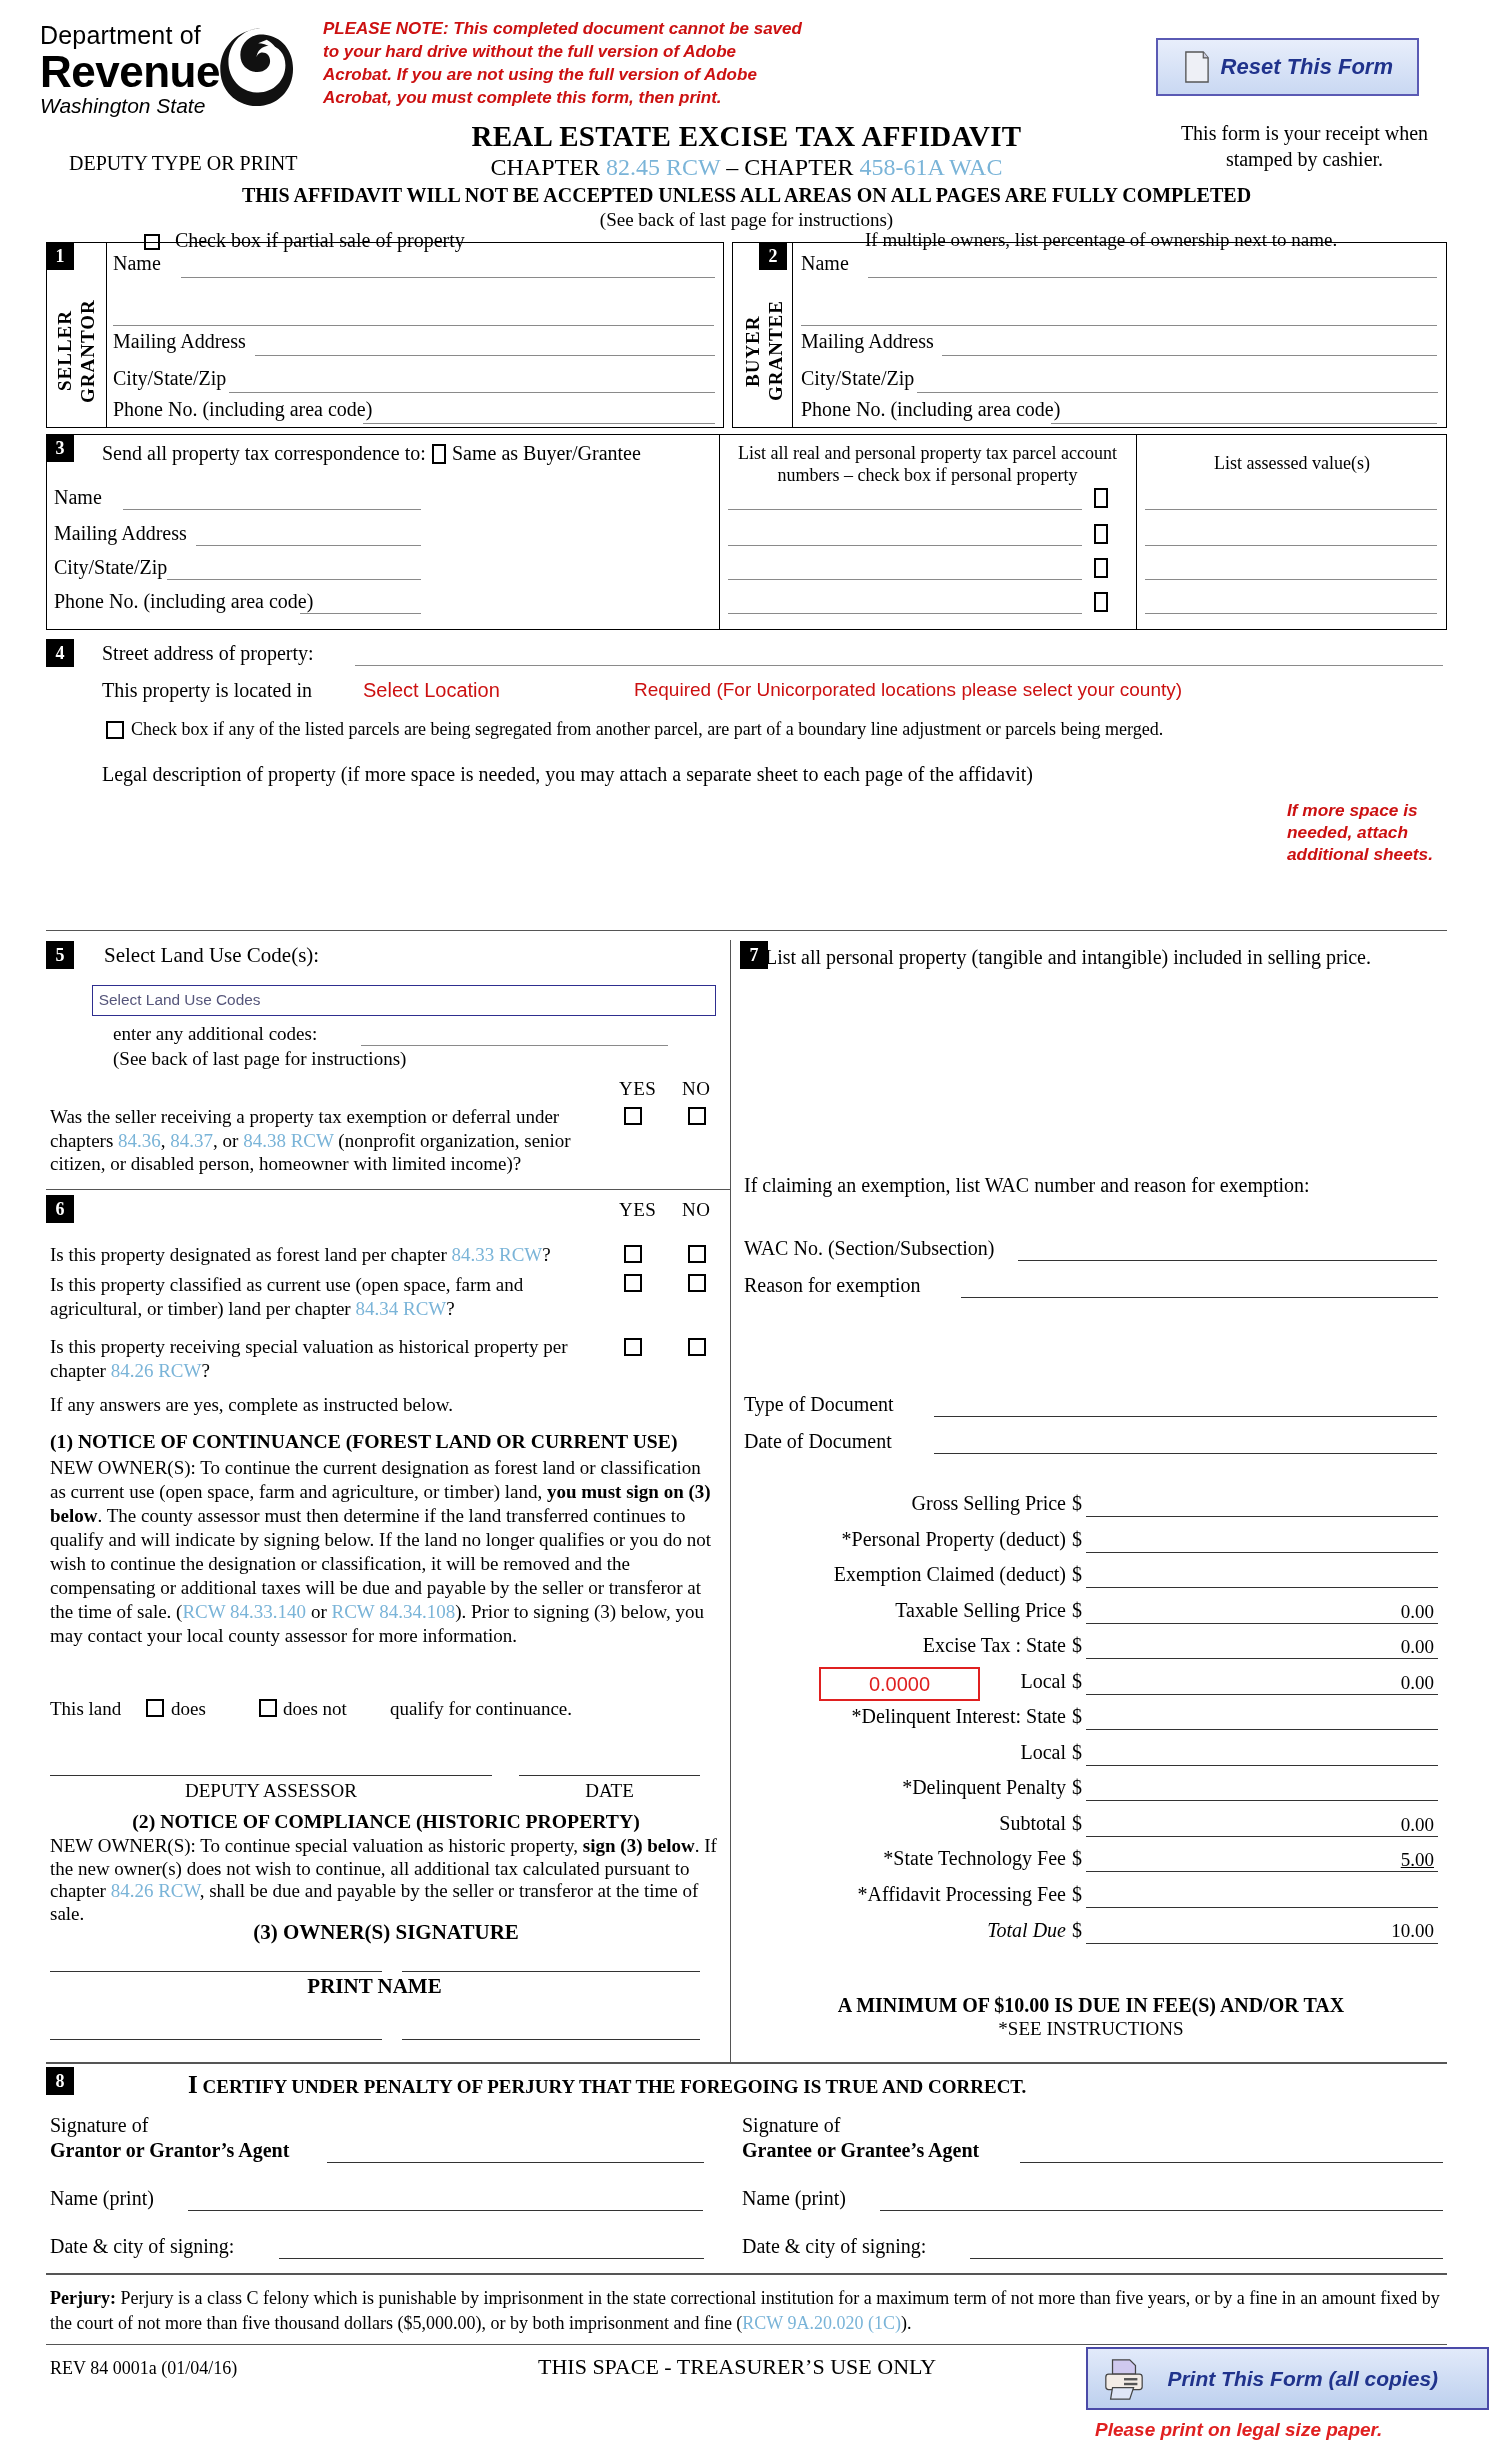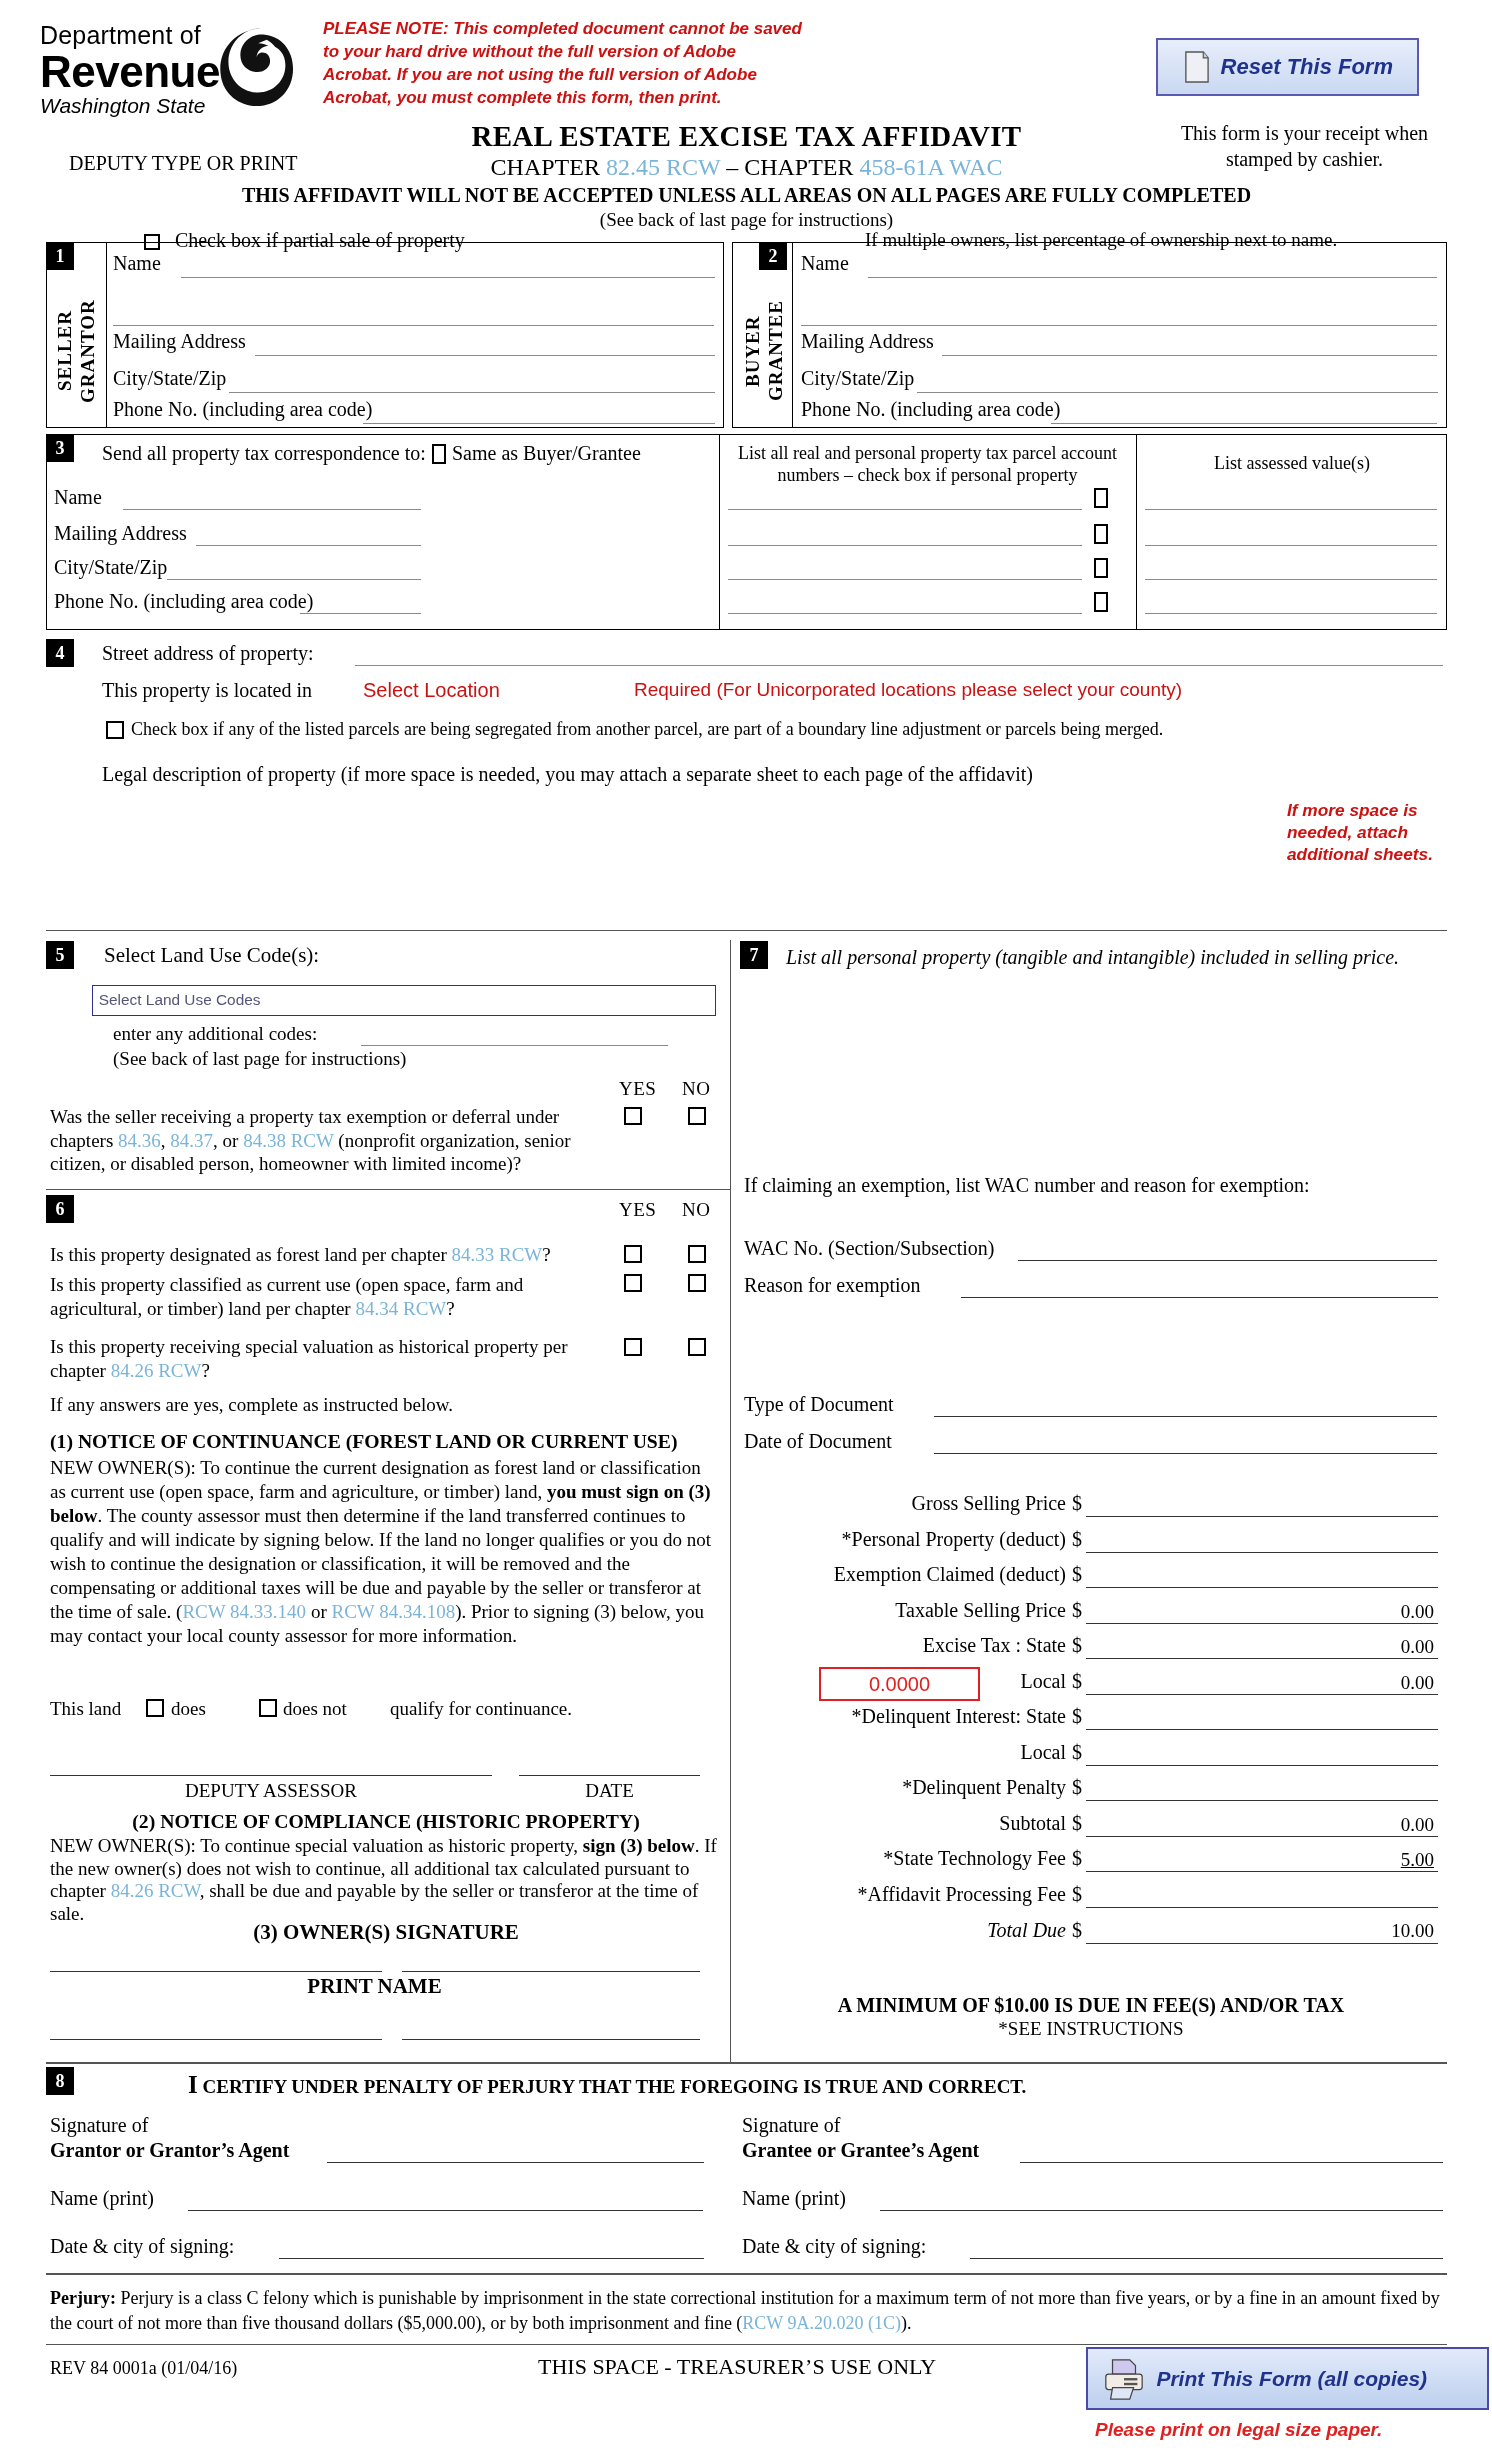--- a/index.html
+++ b/index.html
@@ -75,21 +75,21 @@
   .mrow{position:absolute;font-size:20px;}
   .mlab{position:absolute;text-align:right;font-size:20px;}
   .mval{position:absolute;text-align:right;font-size:19px;}
   #rate-box{position:absolute;left:819px;top:1667px;width:161px;height:34px;
      border:2.5px solid #e02020;box-sizing:border-box;display:flex;align-items:center;justify-content:center;}
   #rate-box span{color:#e02020;font-family:"Liberation Sans",sans-serif;font-size:20px;}
 
   
   #print-btn{left:1086px;top:2347px;width:403px;height:63px;
      background:linear-gradient(#e2eafa,#bdd0ee);border:2.9px solid #4a4aa8;
-     display:flex;align-items:center;gap:9px;padding-left:13.4px;box-sizing:border-box;cursor:pointer;}
+     display:flex;align-items:center;gap:20px;padding-left:13.4px;box-sizing:border-box;cursor:pointer;}
   #print-btn .label{font-family:"Liberation Sans",sans-serif;font-size:21px;font-weight:bold;font-style:italic;color:#20338c;}
   #legalpaper{left:1095px;top:2419px;width:403px;font-family:"Liberation Sans",sans-serif;
      font-size:19px;font-weight:bold;font-style:italic;color:#e02020;}
 
   #morespace{left:1287px;top:799px;width:192px;font-family:"Liberation Sans",sans-serif;
      font-size:17.3px;font-weight:bold;font-style:italic;color:#cc1111;line-height:22px;}
 
   .thickrule{position:absolute;border-bottom:2.9px solid #555;height:0;}
   .thinrule{position:absolute;border-bottom:1.5px solid #555;height:0;}
 </style>
@@ -305,21 +305,21 @@
 
   <div class="stext b" style="left:50px;top:1921px;width:672px;text-align:center;font-size:21px;">(3)  OWNER(S) SIGNATURE</div>
 
   <div class="ln dark" style="left:50px;top:1971px;width:332px;"></div>
   <div class="ln dark" style="left:402px;top:1971px;width:298px;"></div>
   <div class="stext b" style="left:50px;top:1975px;width:649px;text-align:center;font-size:21px;">PRINT NAME</div>
   <div class="ln dark" style="left:50px;top:2039px;width:332px;"></div>
   <div class="ln dark" style="left:402px;top:2039px;width:298px;"></div>
 
   <div class="num" style="left:740px;top:941px;">7</div>
-  <div class="stext" style="left:786px;top:944px;width:615px;line-height:26px;font-size:20px;font-style:italic;">List all  personal property (tangible and intangible) included in selling price.</div>
+  <div class="stext" style="left:765px;top:944px;width:615px;line-height:26px;font-size:20px;">List all  personal property (tangible and intangible) included in selling price.</div>
 
   <div class="stext" style="left:744px;top:1174px;font-size:20px;">If claiming an exemption, list WAC number and reason for exemption:</div>
   <div class="stext" style="left:744px;top:1237px;font-size:20px;">WAC No. (Section/Subsection)</div>
   <div class="ln dark" style="left:1018px;top:1260px;width:419px;"></div>
   <div class="stext" style="left:744px;top:1274px;font-size:20px;">Reason for exemption</div>
   <div class="ln dark" style="left:961px;top:1297px;width:477px;"></div>
 
   <div class="stext" style="left:744px;top:1393px;font-size:20px;">Type of Document</div>
   <div class="ln dark" style="left:934px;top:1416px;width:503px;"></div>
   <div class="stext" style="left:744px;top:1430px;font-size:20px;">Date of Document</div>

